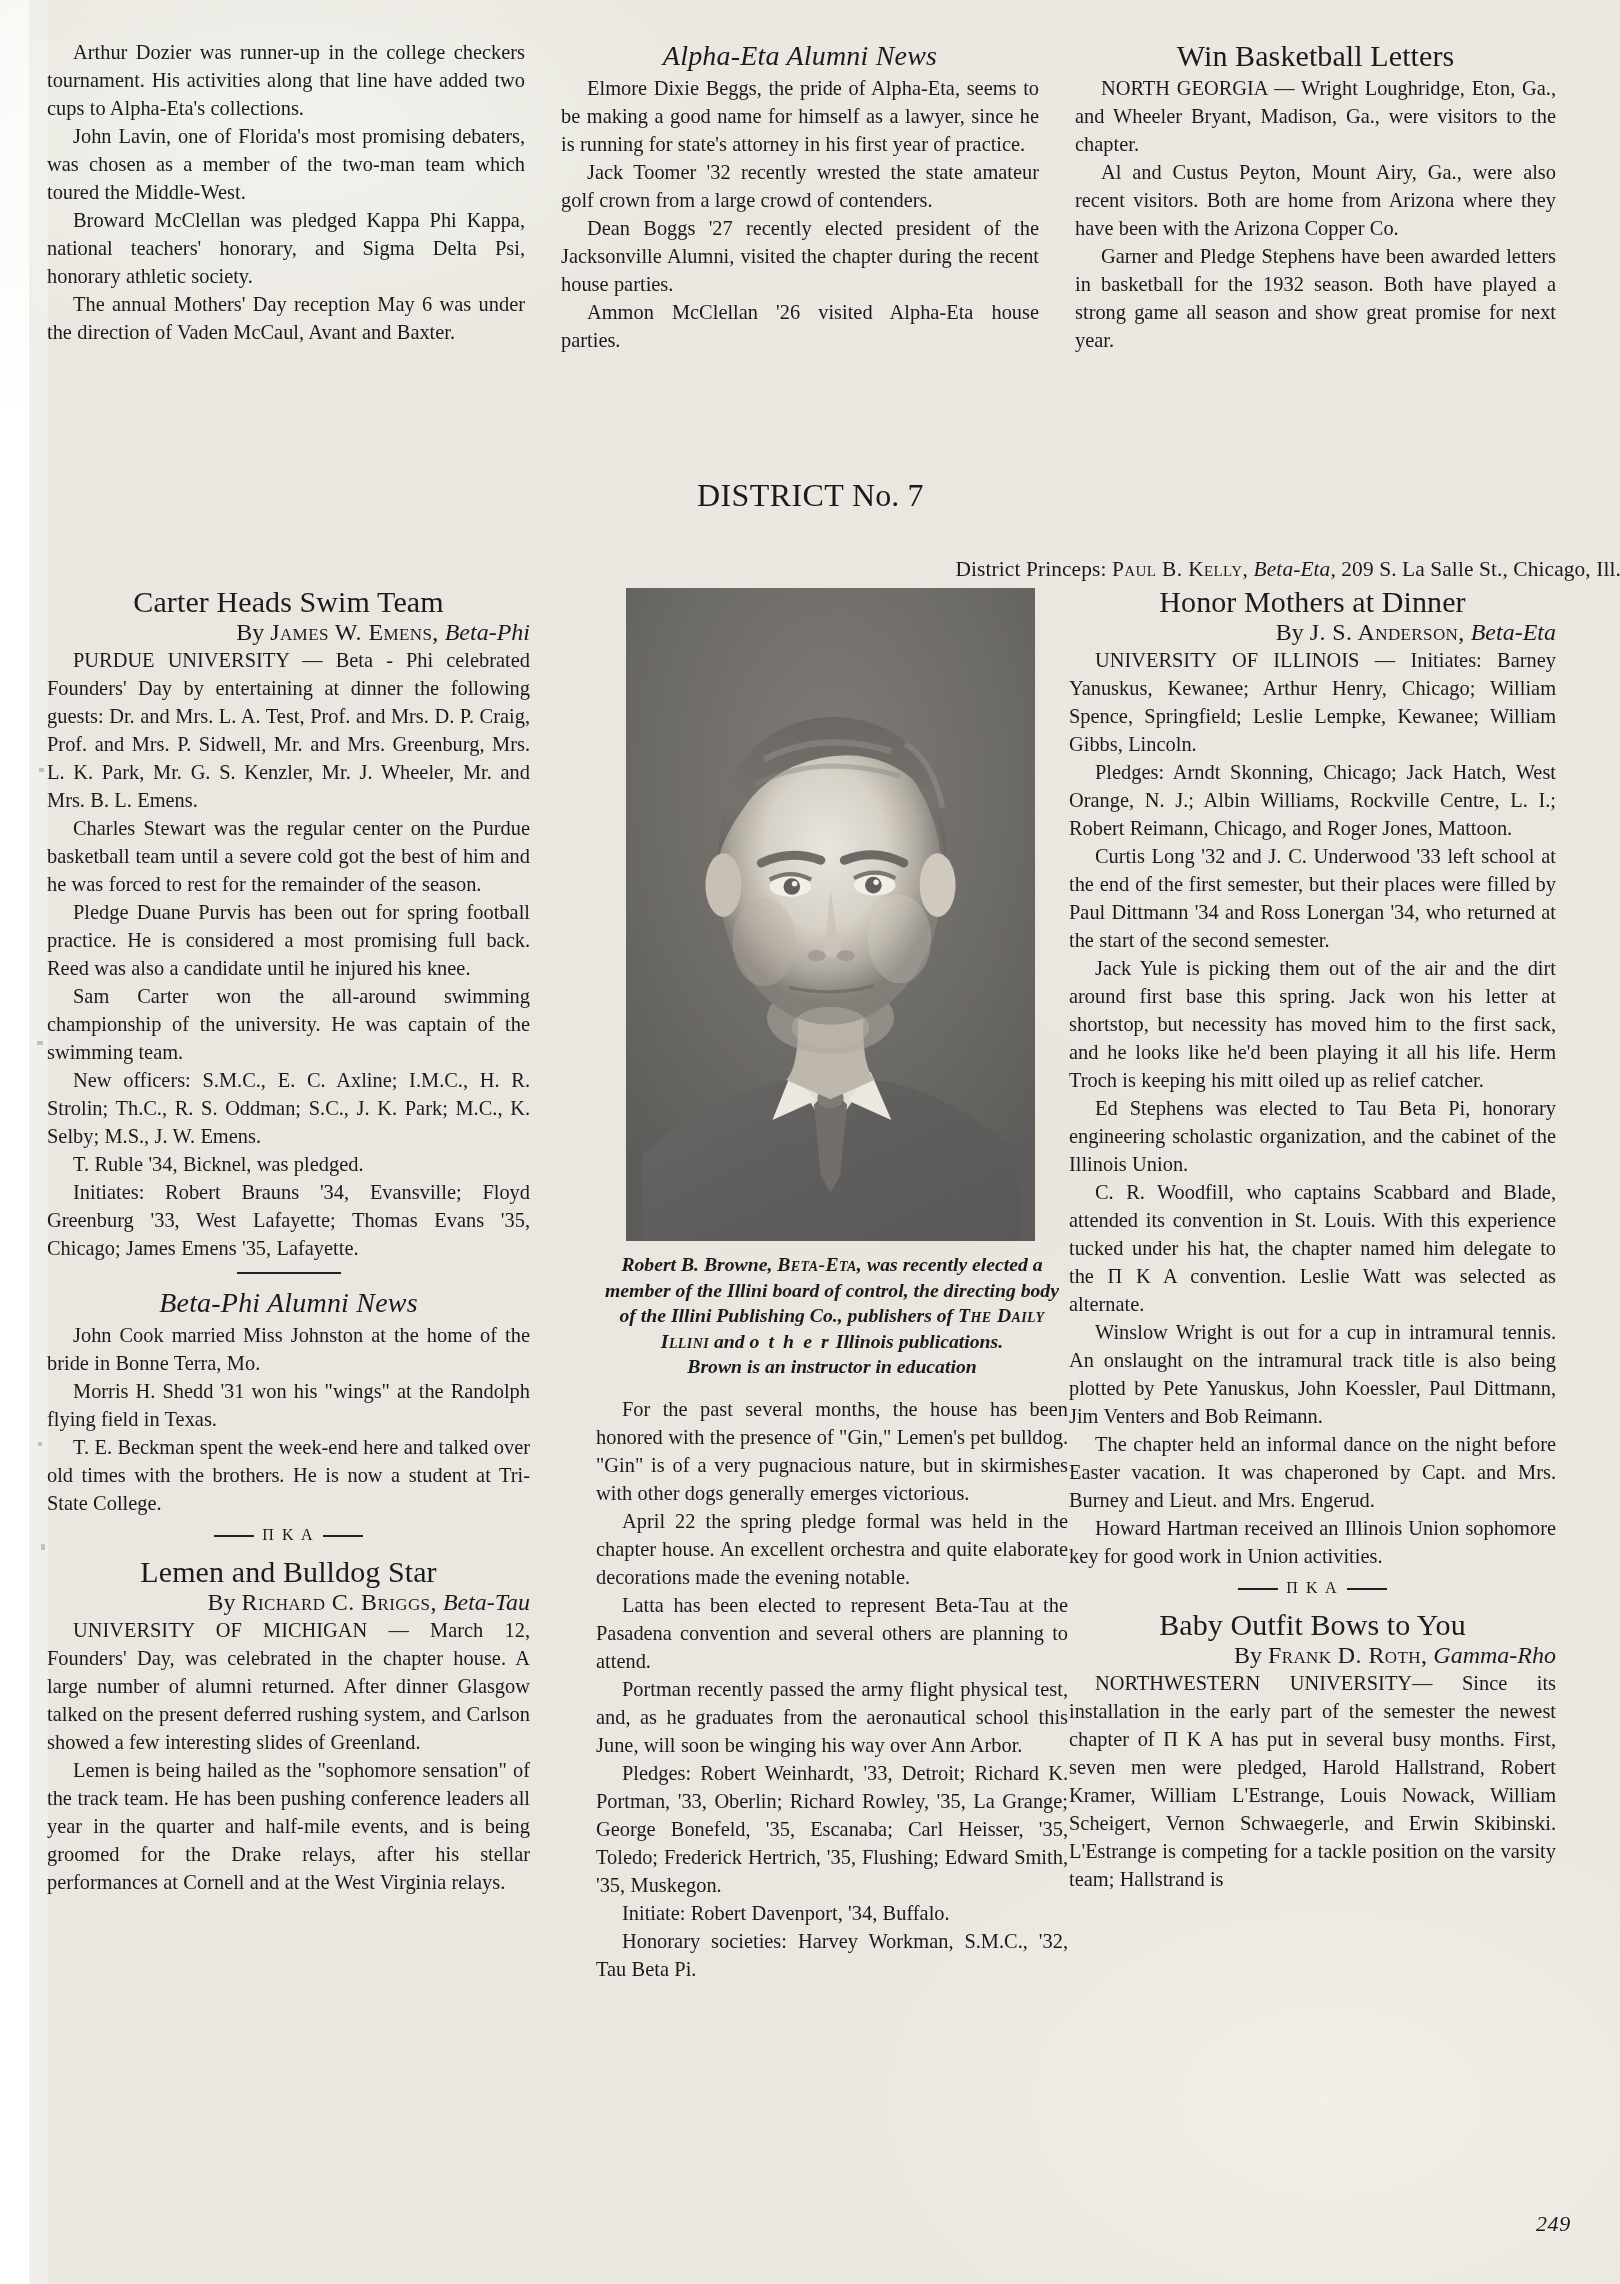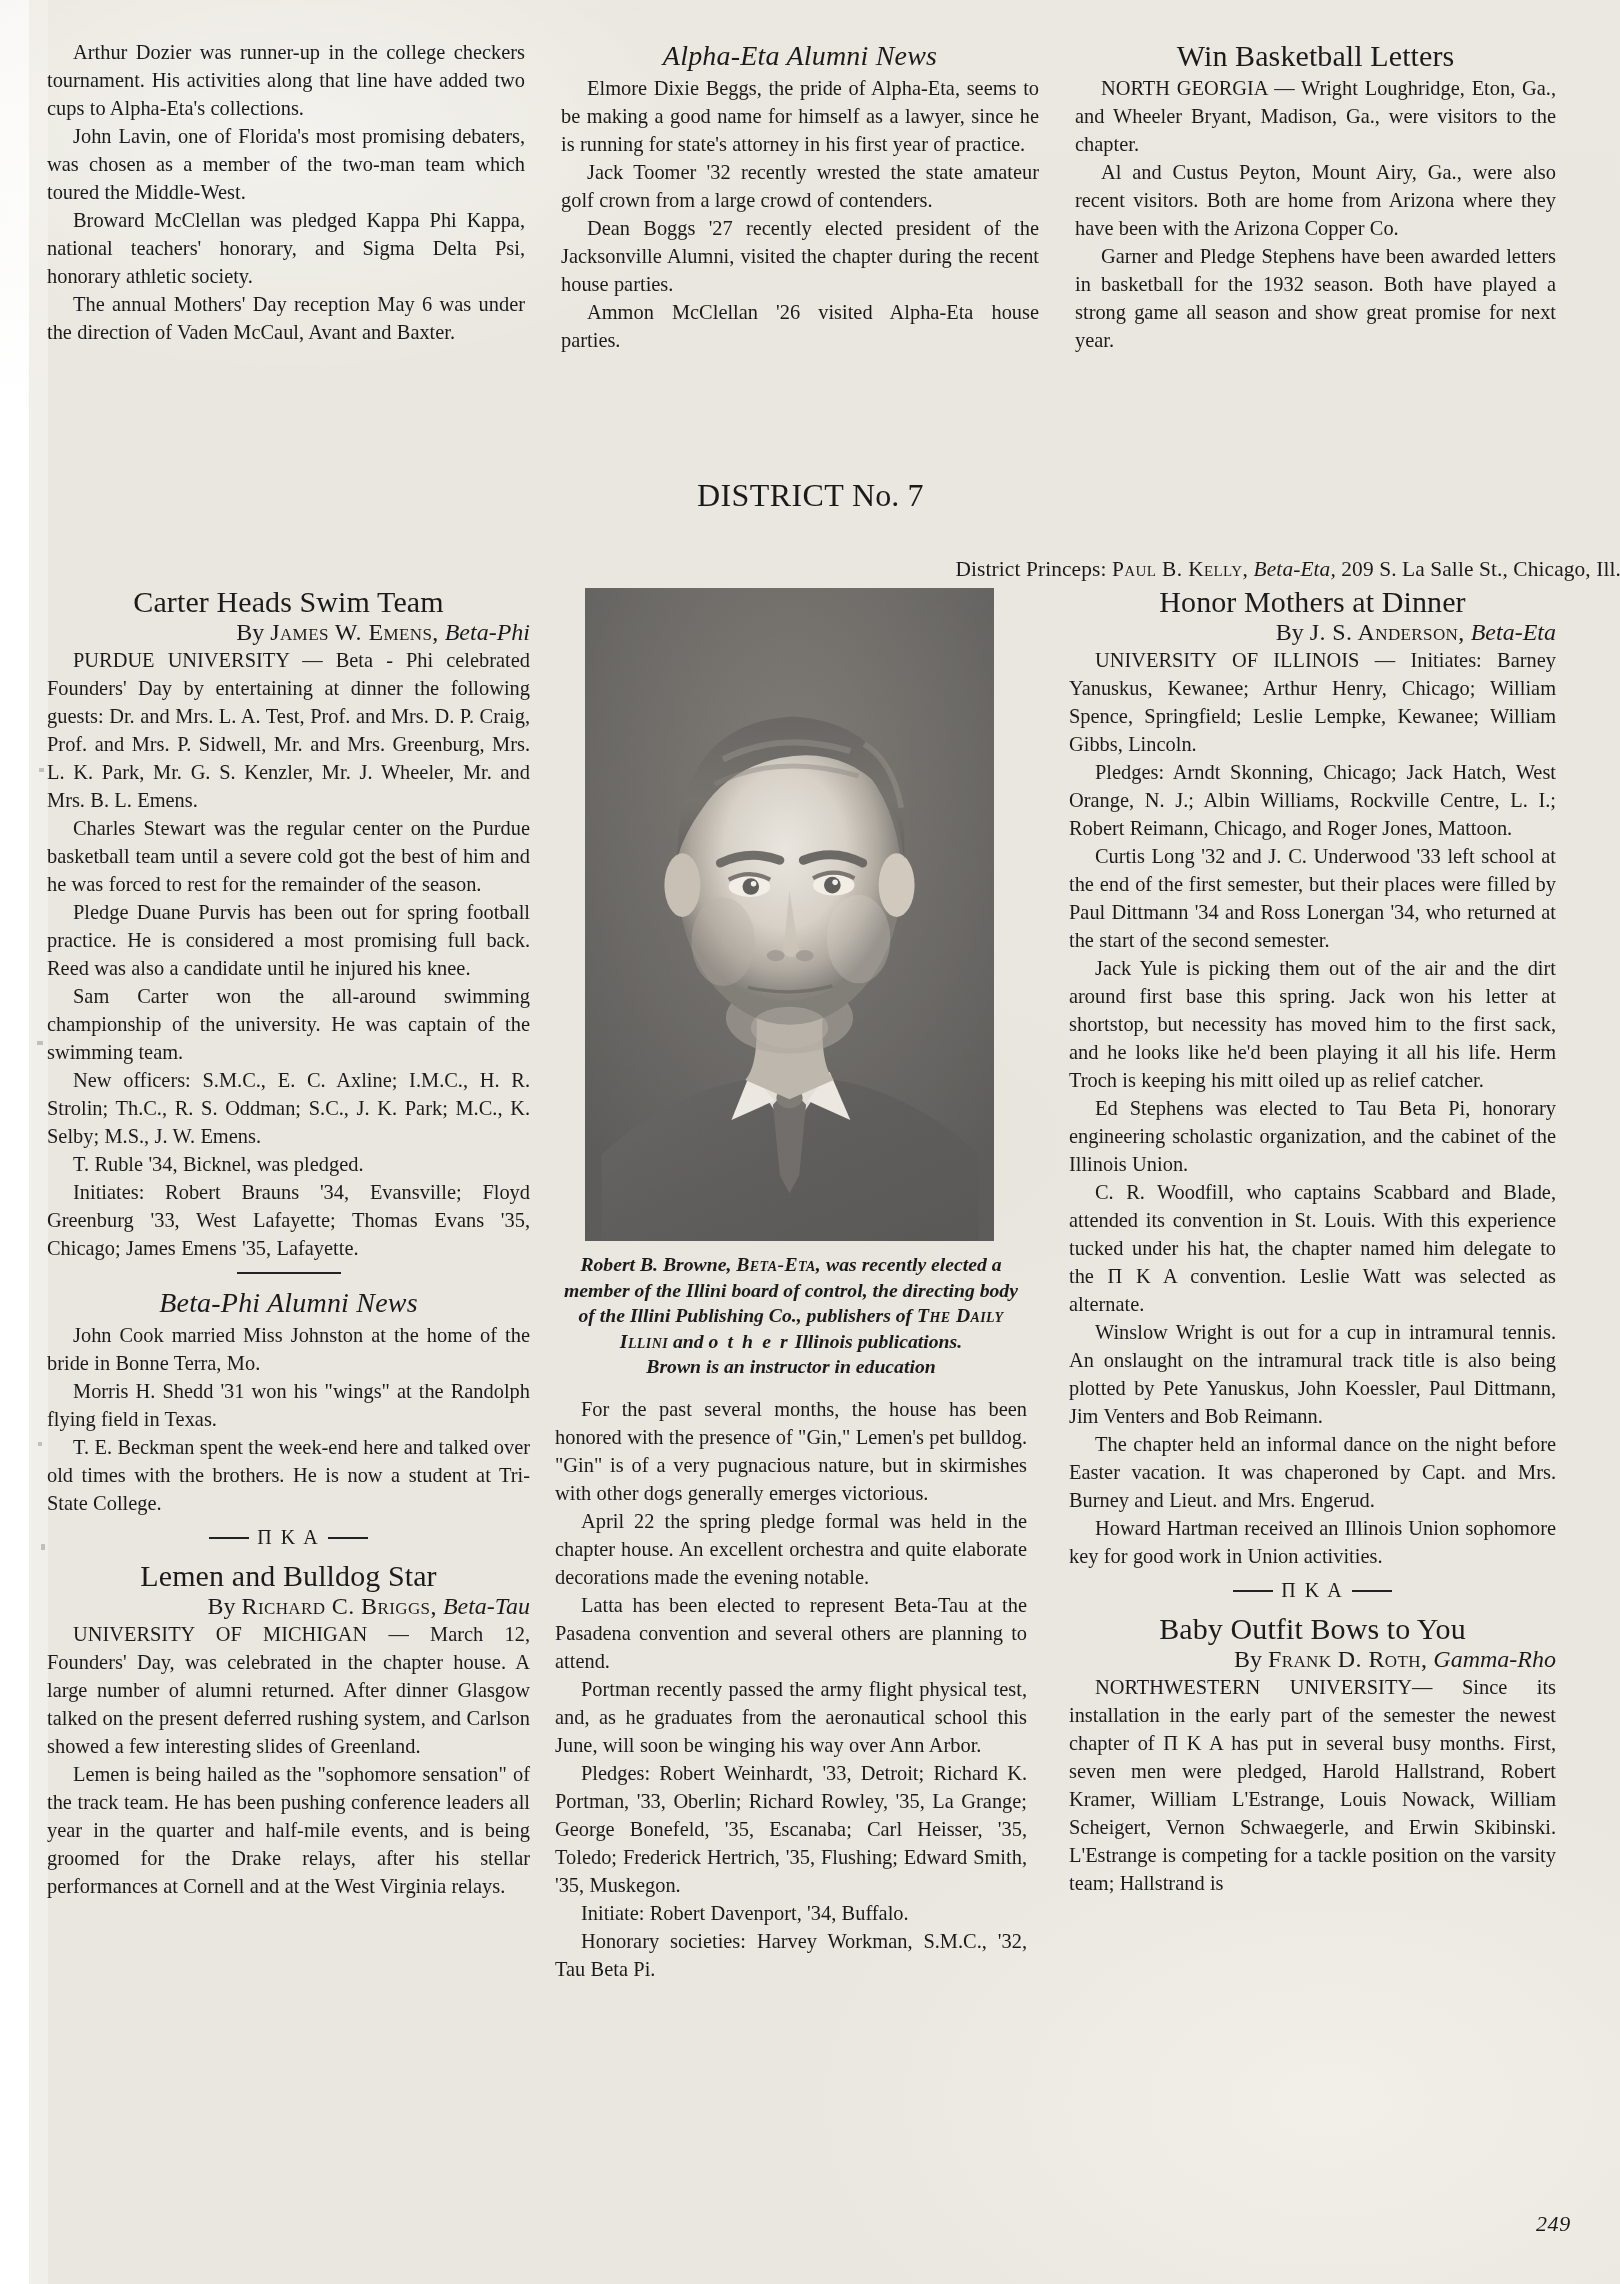--- a/index.html
+++ b/index.html
@@ -100,21 +100,21 @@
     position: absolute;
     left: 47px;
     top: 584px;
     width: 1509px;
   }
   .mcol {
     position: absolute;
     top: 0;
   }
   .mcol.left  { left: 0px;    width: 483px; }
-  .mcol.mid   { left: 508px;  width: 472px; }
+  .mcol.mid   { left: 549px;  width: 472px; }
   .mcol.right { left: 1022px; width: 487px; }
 
   h2.art-title {
     margin: 0 0 1.4px 0;
     text-align: center;
     font-size: 30px;
     font-weight: normal;
     line-height: 35px;
     letter-spacing: 0.1px;
   }
@@ -147,21 +147,21 @@
     gap: 8.3px;
     margin: 11px 0 9.7px 0;
   }
   .pika-rule .dash {
     display: block;
     width: 40px;
     height: 2.1px;
     background: #222;
   }
   .pika-rule .glyph {
-    font-size: 20px;
+    font-size: 16px;
     letter-spacing: 2.1px;
     line-height: 1;
     position: relative;
     top: -1.4px;
   }
 
   
   .photo-wrap {
     width: 409px;
     height: 653px;

